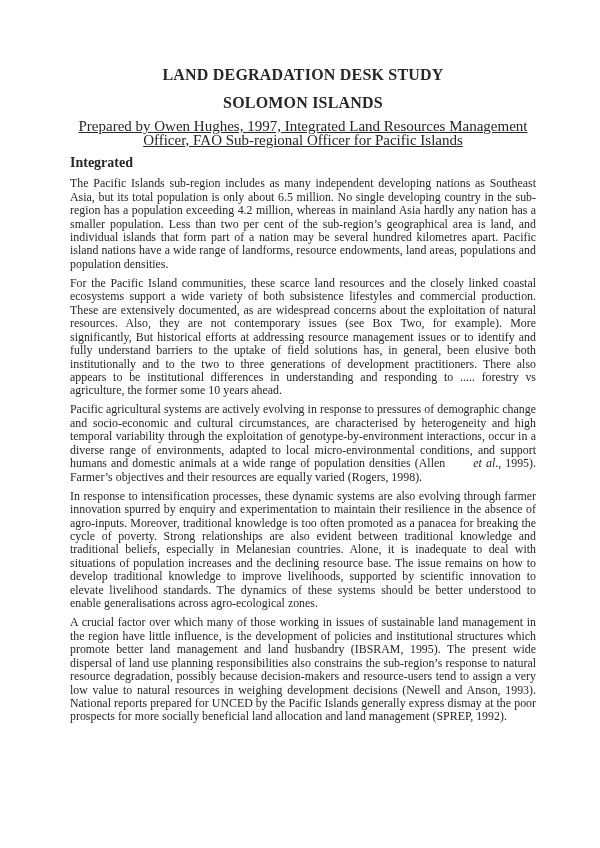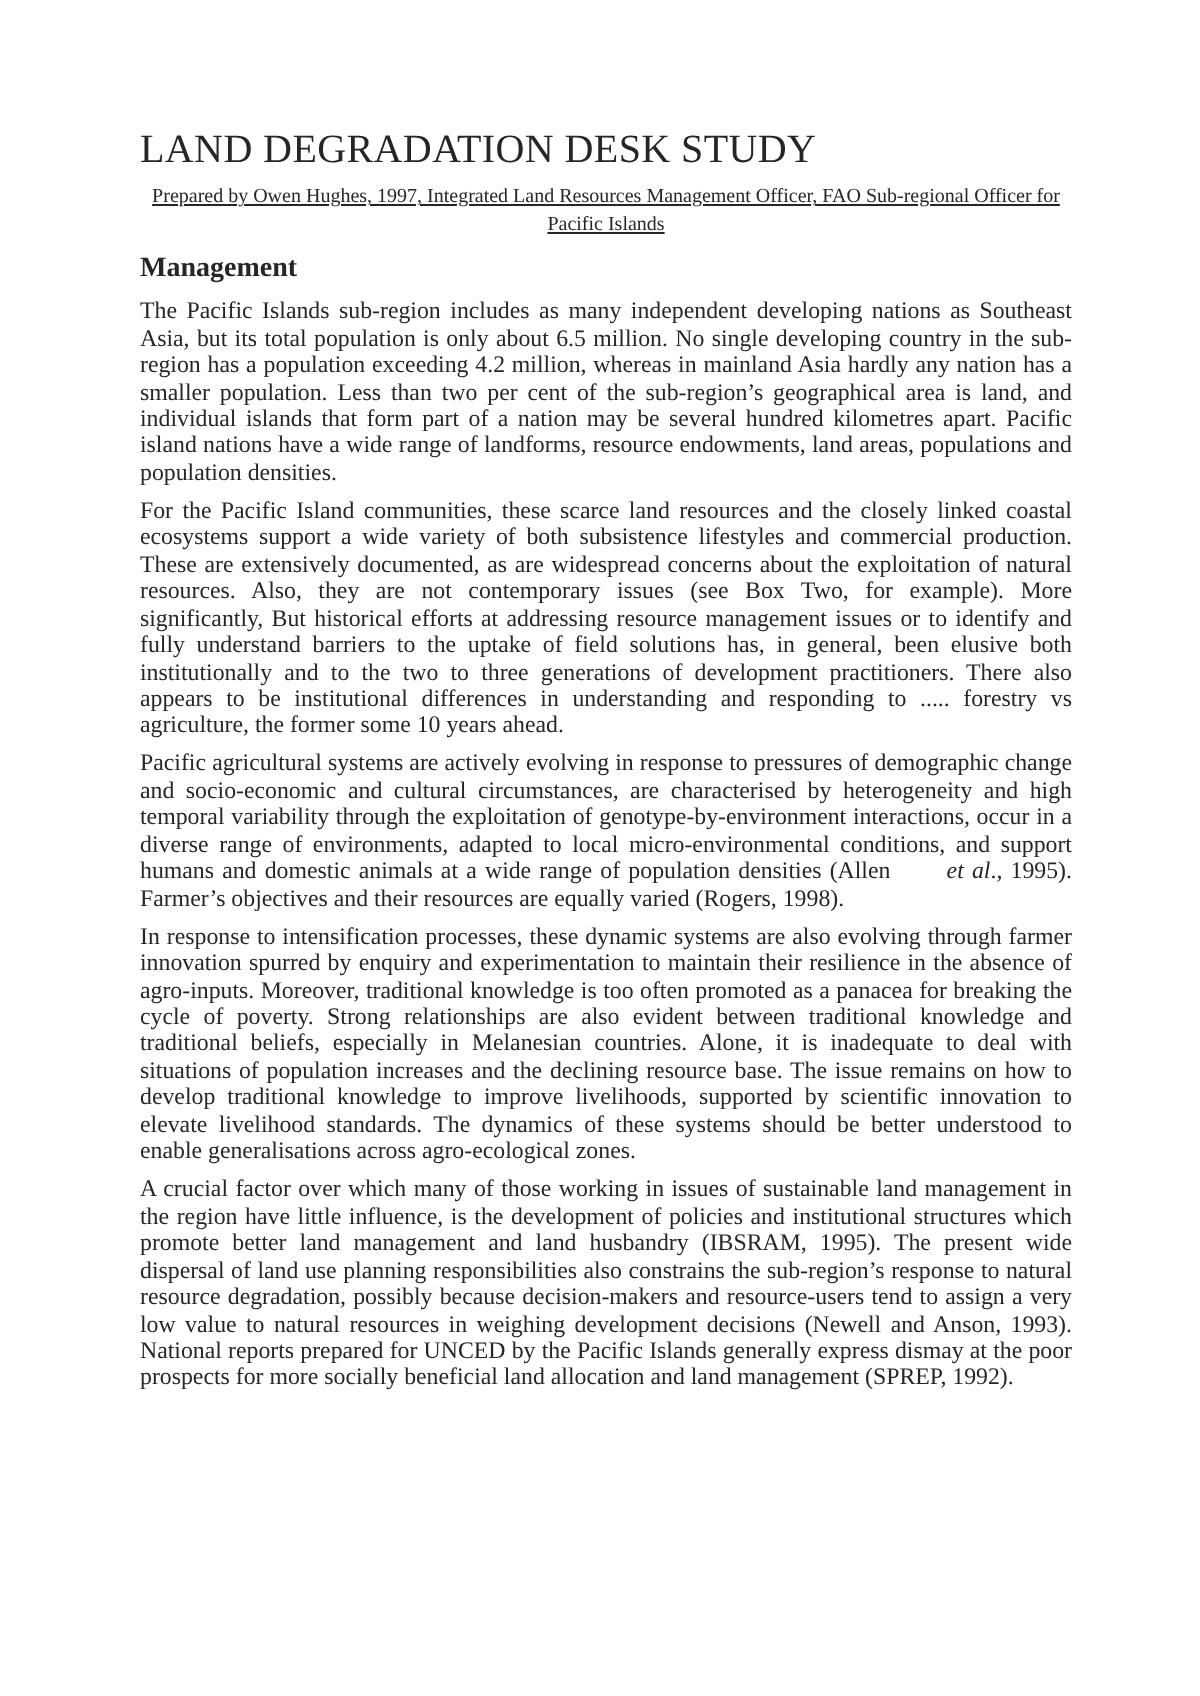--- a/index.html
+++ b/index.html
@@ -12,34 +12,34 @@
     width: 600px;
     height: 848px;
     box-sizing: border-box;
     background: #ffffff;
     padding: 66px 64px 0 70px;
     overflow: hidden;
     font-family: "Liberation Serif", "DejaVu Serif", serif;
     color: #262626;
   }
   .title-line {
-    text-align: left;
-    font-weight: normal;
-    font-size: 20px;
+    text-align: center;
+    font-weight: bold;
+    font-size: 16px;
     line-height: 18px;
     margin: 0;
     letter-spacing: 0.2px;
   }
   .title-line-2 {
     margin-top: 10px;
   }
   .subtitle {
     margin-top: 8px;
     text-align: center;
-    font-size: 10px;
+    font-size: 15px;
     line-height: 13.6px;
     text-decoration: underline;
   }
   .section-heading {
     font-size: 14px;
     font-weight: bold;
     margin: 7px 0 6px 0;
     line-height: 17px;
   }
   .body-paragraphs p {
@@ -51,22 +51,23 @@
   .body-paragraphs p em {
     font-style: italic;
     margin-left: 24px;
   }
 </style>
 </head>
 <body>
 
 <div class="page">
   <div class="title-line">LAND DEGRADATION DESK STUDY</div>
+  <div class="title-line title-line-2">SOLOMON ISLANDS</div>
   <div class="subtitle">Prepared by Owen Hughes, 1997, Integrated Land Resources Management Officer, FAO Sub-regional Officer for Pacific Islands</div>
-  <h2 class="section-heading">Management</h2>
+  <h2 class="section-heading">Integrated</h2>
   <div class="body-paragraphs">
       <p><span>The Pacific Islands sub-region includes as many independent developing nations as Southeast Asia, but its total population is only about 6.5 million. No single developing country in the sub-region has a population exceeding 4.2 million, whereas in mainland Asia hardly any nation has a smaller population. Less than two per cent of the sub-region’s geographical area is land, and individual islands that form part of a nation may be several hundred kilometres apart. Pacific island nations have a wide range of landforms, resource endowments, land areas, populations and population densities.</span></p>
       <p><span>For the Pacific Island communities, these scarce land resources and the closely linked coastal ecosystems support a wide variety of both subsistence lifestyles and commercial production. These are extensively documented, as are widespread concerns about the exploitation of natural resources. Also, they are not contemporary issues (see Box Two, for example). More significantly,  But historical efforts at addressing resource management issues or to identify and fully understand barriers to the uptake of field solutions has, in general, been elusive both institutionally and to the two to three generations of development practitioners. There also appears to be institutional differences in understanding and responding to ..... forestry vs agriculture, the former some 10 years ahead.</span></p>
       <p><span>Pacific agricultural systems are actively evolving in response to pressures of demographic change and socio-economic and cultural circumstances, are characterised by heterogeneity and high temporal variability through the exploitation of genotype-by-environment interactions, occur in a diverse range of environments, adapted to local micro-environmental conditions, and support humans and domestic animals at a wide range of population densities (Allen </span><em>et al</em><span>., 1995). Farmer’s objectives and their resources are equally varied (Rogers, 1998).</span></p>
       <p><span>In response to intensification processes, these dynamic systems are also evolving through farmer innovation spurred by enquiry and experimentation to maintain their resilience in the absence of agro-inputs. Moreover, traditional knowledge is too often promoted as a panacea for breaking the cycle of poverty. Strong relationships are also evident between traditional knowledge and traditional beliefs, especially in Melanesian countries. Alone, it is inadequate to deal with situations of population increases and the declining resource base. The issue remains on how to develop traditional knowledge to improve livelihoods, supported by scientific innovation to elevate livelihood standards. The dynamics of these systems should be better understood to enable generalisations across agro-ecological zones.</span></p>
       <p><span>A crucial factor over which many of those working in issues of sustainable land management in the region have little influence, is the development of policies and institutional structures which promote better land management and land husbandry (IBSRAM, 1995). The present wide dispersal of land use planning responsibilities also constrains the sub-region’s response to natural resource degradation, possibly because decision-makers and resource-users tend to assign a very low value to natural resources in weighing development decisions (Newell and Anson, 1993). National reports prepared for UNCED by the Pacific Islands generally express dismay at the poor prospects for more socially beneficial land allocation and land management (SPREP, 1992).</span></p>
     </div>
 </div>
 
 </body></html>

